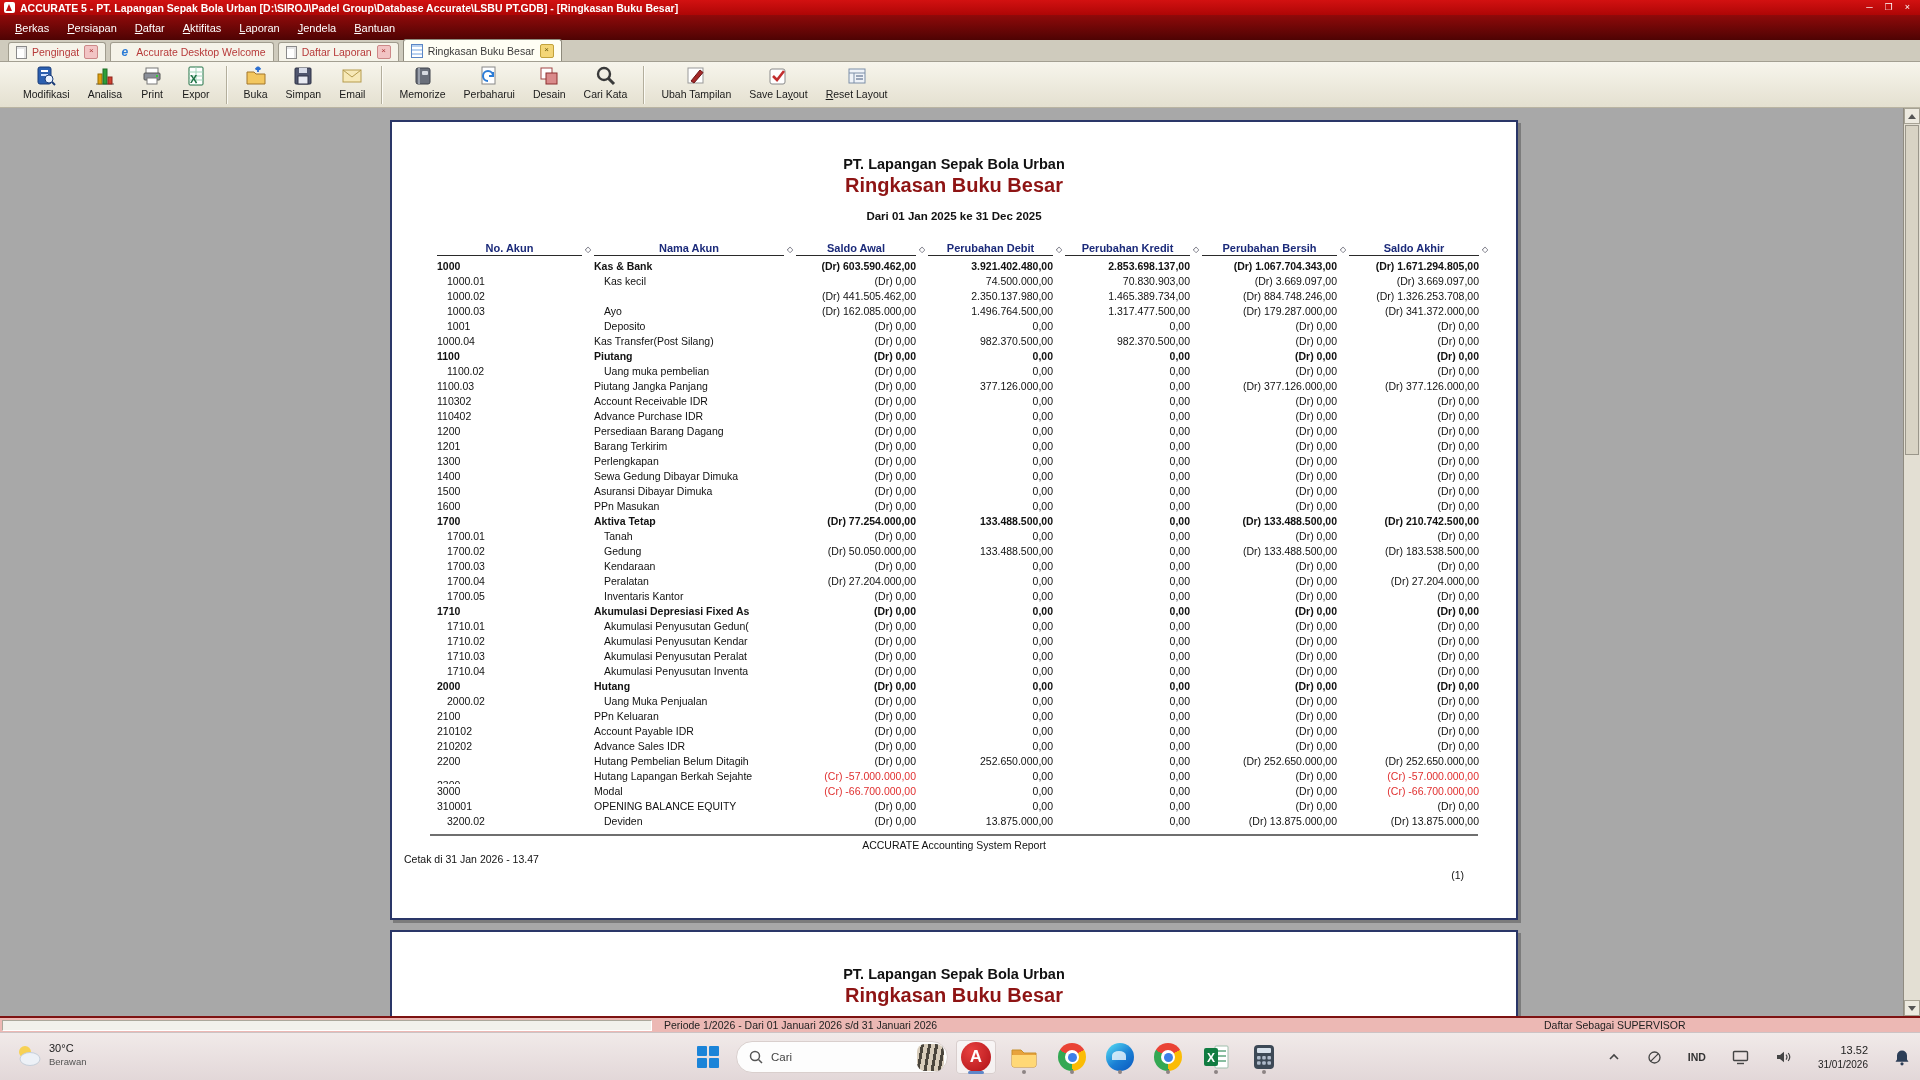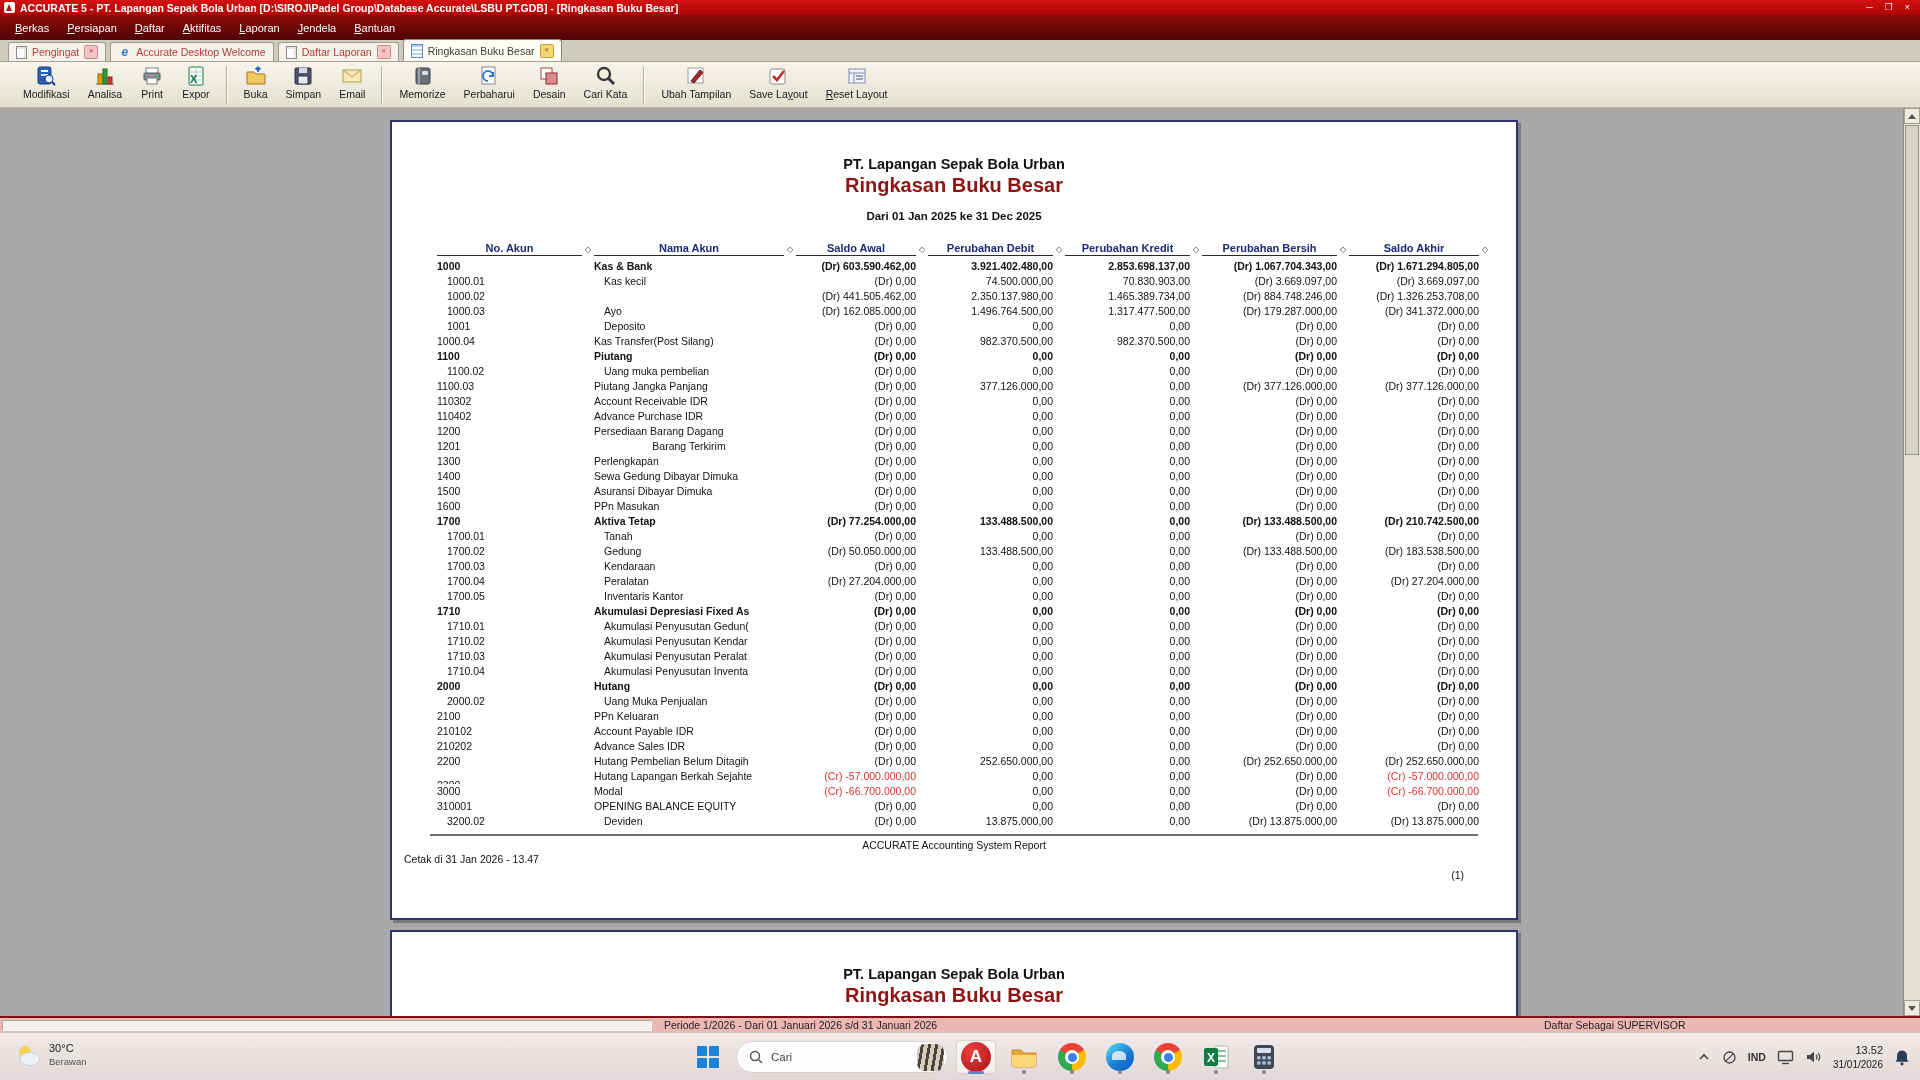--- a/index.html
+++ b/index.html
@@ -99,21 +99,21 @@
   #zebra{margin-left:auto;width:27px;height:27px;border-radius:8px;
     background:repeating-linear-gradient(100deg,#D8CDBB 0 4px,#4A453C 4px 7px);}
   .ic-accurate{width:30px;height:30px;border-radius:50%;background:radial-gradient(circle at 35% 30%,#E8413F,#AE1016);
     color:#fff;font-weight:bold;font-size:17px;display:flex;align-items:center;justify-content:center;}
   .ic-chrome{width:28px;height:28px;border-radius:50%;position:relative;
     background:conic-gradient(from -60deg,#EA4335 0 33%,#FBBC05 33% 66%,#34A853 66% 100%);}
   .ic-chrome::before{content:'';position:absolute;inset:7px;background:#fff;border-radius:50%;}
   .ic-chrome::after{content:'';position:absolute;inset:9.5px;background:#3D7FE8;border-radius:50%;}
   .ic-edge{width:28px;height:28px;border-radius:50%;background:linear-gradient(140deg,#52D7F2 5%,#1B7FD4 55%,#0A57BE);position:relative;}
   .ic-edge::after{content:'';position:absolute;left:6px;top:8px;width:14px;height:9px;border-radius:50% 50% 0 0;background:rgba(255,255,255,.75);}
-  #tb-tray{position:absolute;right:10px;top:0;height:48px;display:flex;align-items:center;gap:11px;color:#333;}
+  #tb-tray{position:absolute;right:10px;top:0;height:48px;display:flex;align-items:center;gap:26px;color:#333;}
   .tray-txt{font-size:10.5px;font-weight:bold;}
   #tb-clock{text-align:right;line-height:1.3;}
   #tb-clock .time{font-size:11px;color:#222;}
   #tb-clock .date{font-size:10px;color:#222;}
 </style>
 </head>
 <body>
 
 <div id="titlebar" class="abs">
   <span id="app-logo"></span>
@@ -517,21 +517,21 @@
           <span class="cell val" style="width: 125px;">0,00</span>
           <span class="sp"></span>
           <span class="cell val" style="width: 135px;">(Dr) 0,00</span>
           <span class="sp"></span>
           <span class="cell val" style="width: 130px;">(Dr) 0,00</span>
           <span class="sp"></span>
         </div>
         <div class="trow">
           <span class="cell no" style="width: 145px;">1201</span>
           <span class="sp"></span>
-          <span class="cell nm" style="width: 190px; text-align: center;">Barang Terkirim</span>
+          <span class="cell nm" style="width: 190px;">Barang Terkirim</span>
           <span class="sp"></span>
           <span class="cell val" style="width: 120px;">(Dr) 0,00</span>
           <span class="sp"></span>
           <span class="cell val" style="width: 125px;">0,00</span>
           <span class="sp"></span>
           <span class="cell val" style="width: 125px;">0,00</span>
           <span class="sp"></span>
           <span class="cell val" style="width: 135px;">(Dr) 0,00</span>
           <span class="sp"></span>
           <span class="cell val" style="width: 130px;">(Dr) 0,00</span>

